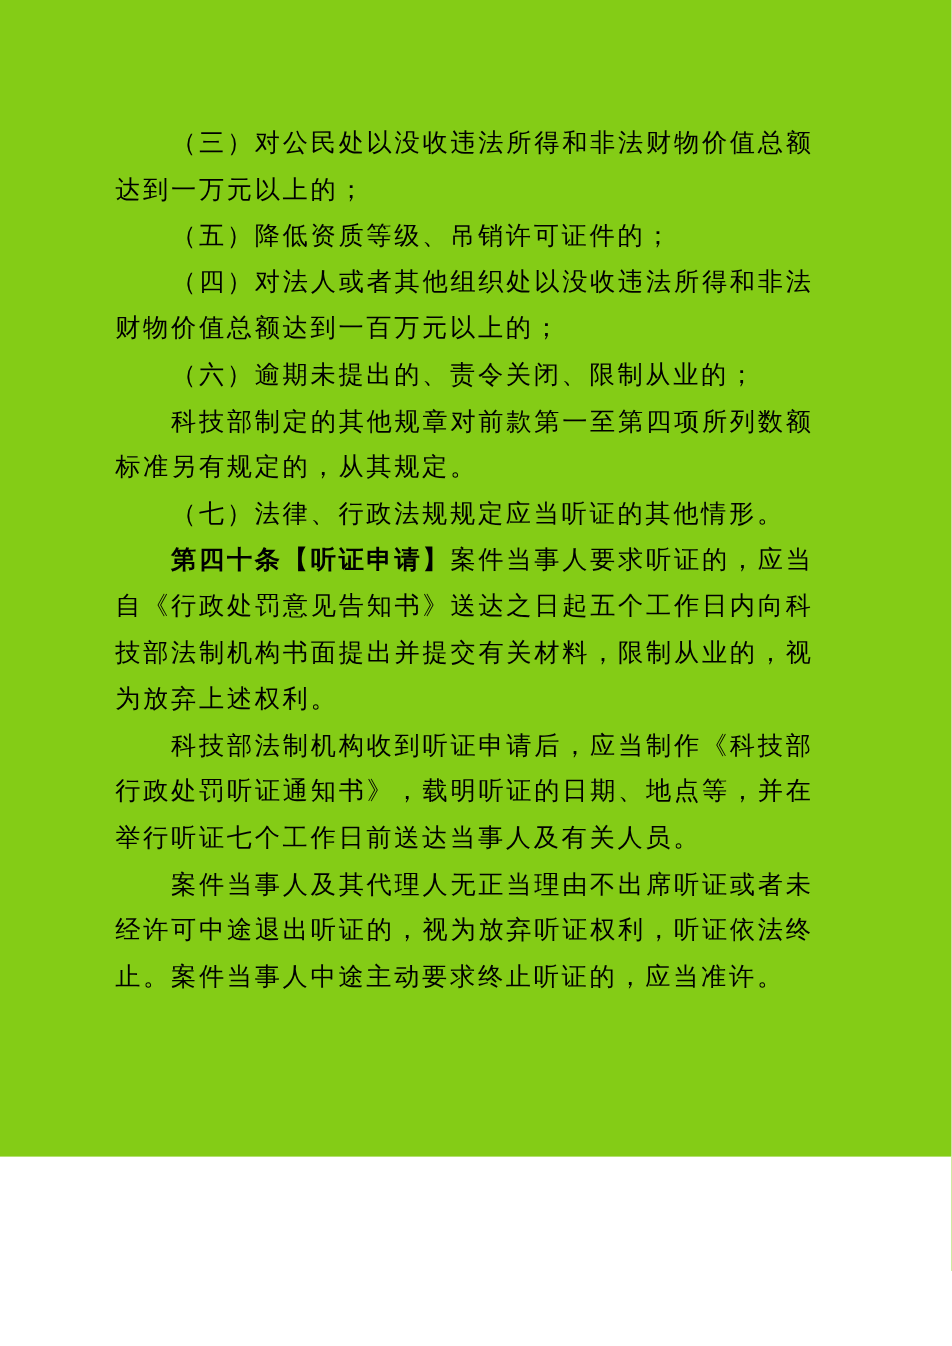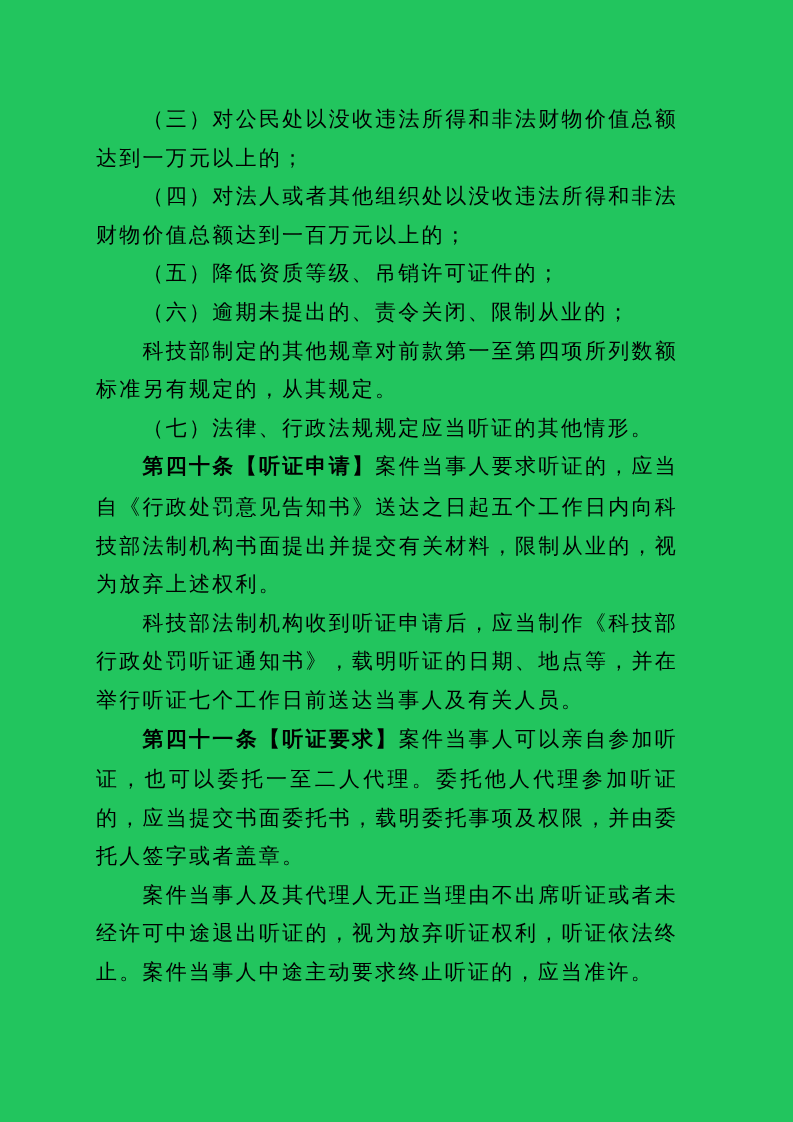--- a/index.html
+++ b/index.html
@@ -3,22 +3,22 @@
 <meta charset="utf-8">
 <style>
   html, body {
     margin: 0;
     padding: 0;
     background: #ffffff;
   }
   .page {
     position: relative;
     width: 793px;
-    height: 1122px;
-    background: #22c55e;
+    height: 964px;
+    background: #84cc16;
     overflow: hidden;
   }
   .doc-body {
     position: absolute;
     left: 96px;
     top: 100px;
     width: 582px;
     color: #000000;
     font-family: "Liberation Serif", "DejaVu Serif", serif;
     font-size: 21px;
@@ -29,21 +29,20 @@
     line-break: strict;
     word-break: normal;
   }
   .doc-body p {
     margin: 0;
     padding: 0;
     text-indent: 46.5px;
   }
   .doc-body b {
     font-weight: 700;
-    font-family: Liberation Mono, monospace;
   }
   .page-footer {
     position: absolute;
     left: 0;
     top: 1034px;
     width: 100%;
     text-align: center;
   }
   .page-number {
     color: #000000;
@@ -55,33 +54,32 @@
 </style>
 </head>
 <body>
 
 <div class="page">
 
   <div class="doc-body" id="doc-body">
 
   <p><span>（三）对公民处以没收违法所得和非法财物价值总额达到一万元以上的；</span></p>
 
+  <p><span>（五）降低资质等级、吊销许可证件的；</span></p>
+
   <p><span>（四）对法人或者其他组织处以没收违法所得和非法财物价值总额达到一百万元以上的；</span></p>
-
-  <p><span>（五）降低资质等级、吊销许可证件的；</span></p>
 
   <p><span>（六）逾期未提出的、责令关闭、限制从业的；</span></p>
 
   <p><span>科技部制定的其他规章对前款第一至第四项所列数额标准另有规定的，从其规定。</span></p>
 
   <p><span>（七）法律、行政法规规定应当听证的其他情形。</span></p>
 
   <p><b>第四十条【听证申请】</b><span>案件当事人要求听证的，应当自《行政处罚意见告知书》送达之日起五个工作日内向科技部法制机构书面提出并提交有关材料，限制从业的，视为放弃上述权利。</span></p>
 
   <p><span>科技部法制机构收到听证申请后，应当制作《科技部行政处罚听证通知书》，载明听证的日期、地点等，并在举行听证七个工作日前送达当事人及有关人员。</span></p>
 
-  <p><b>第四十一条【听证要求】</b><span>案件当事人可以亲自参加听证，也可以委托一至二人代理。委托他人代理参加听证的，应当提交书面委托书，载明委托事项及权限，并由委托人签字或者盖章。</span></p>
 
   <p><span>案件当事人及其代理人无正当理由不出席听证或者未经许可中途退出听证的，视为放弃听证权利，听证依法终止。案件当事人中途主动要求终止听证的，应当准许。</span></p>
 </div>
 
 
 </div>
 
 </body></html>

